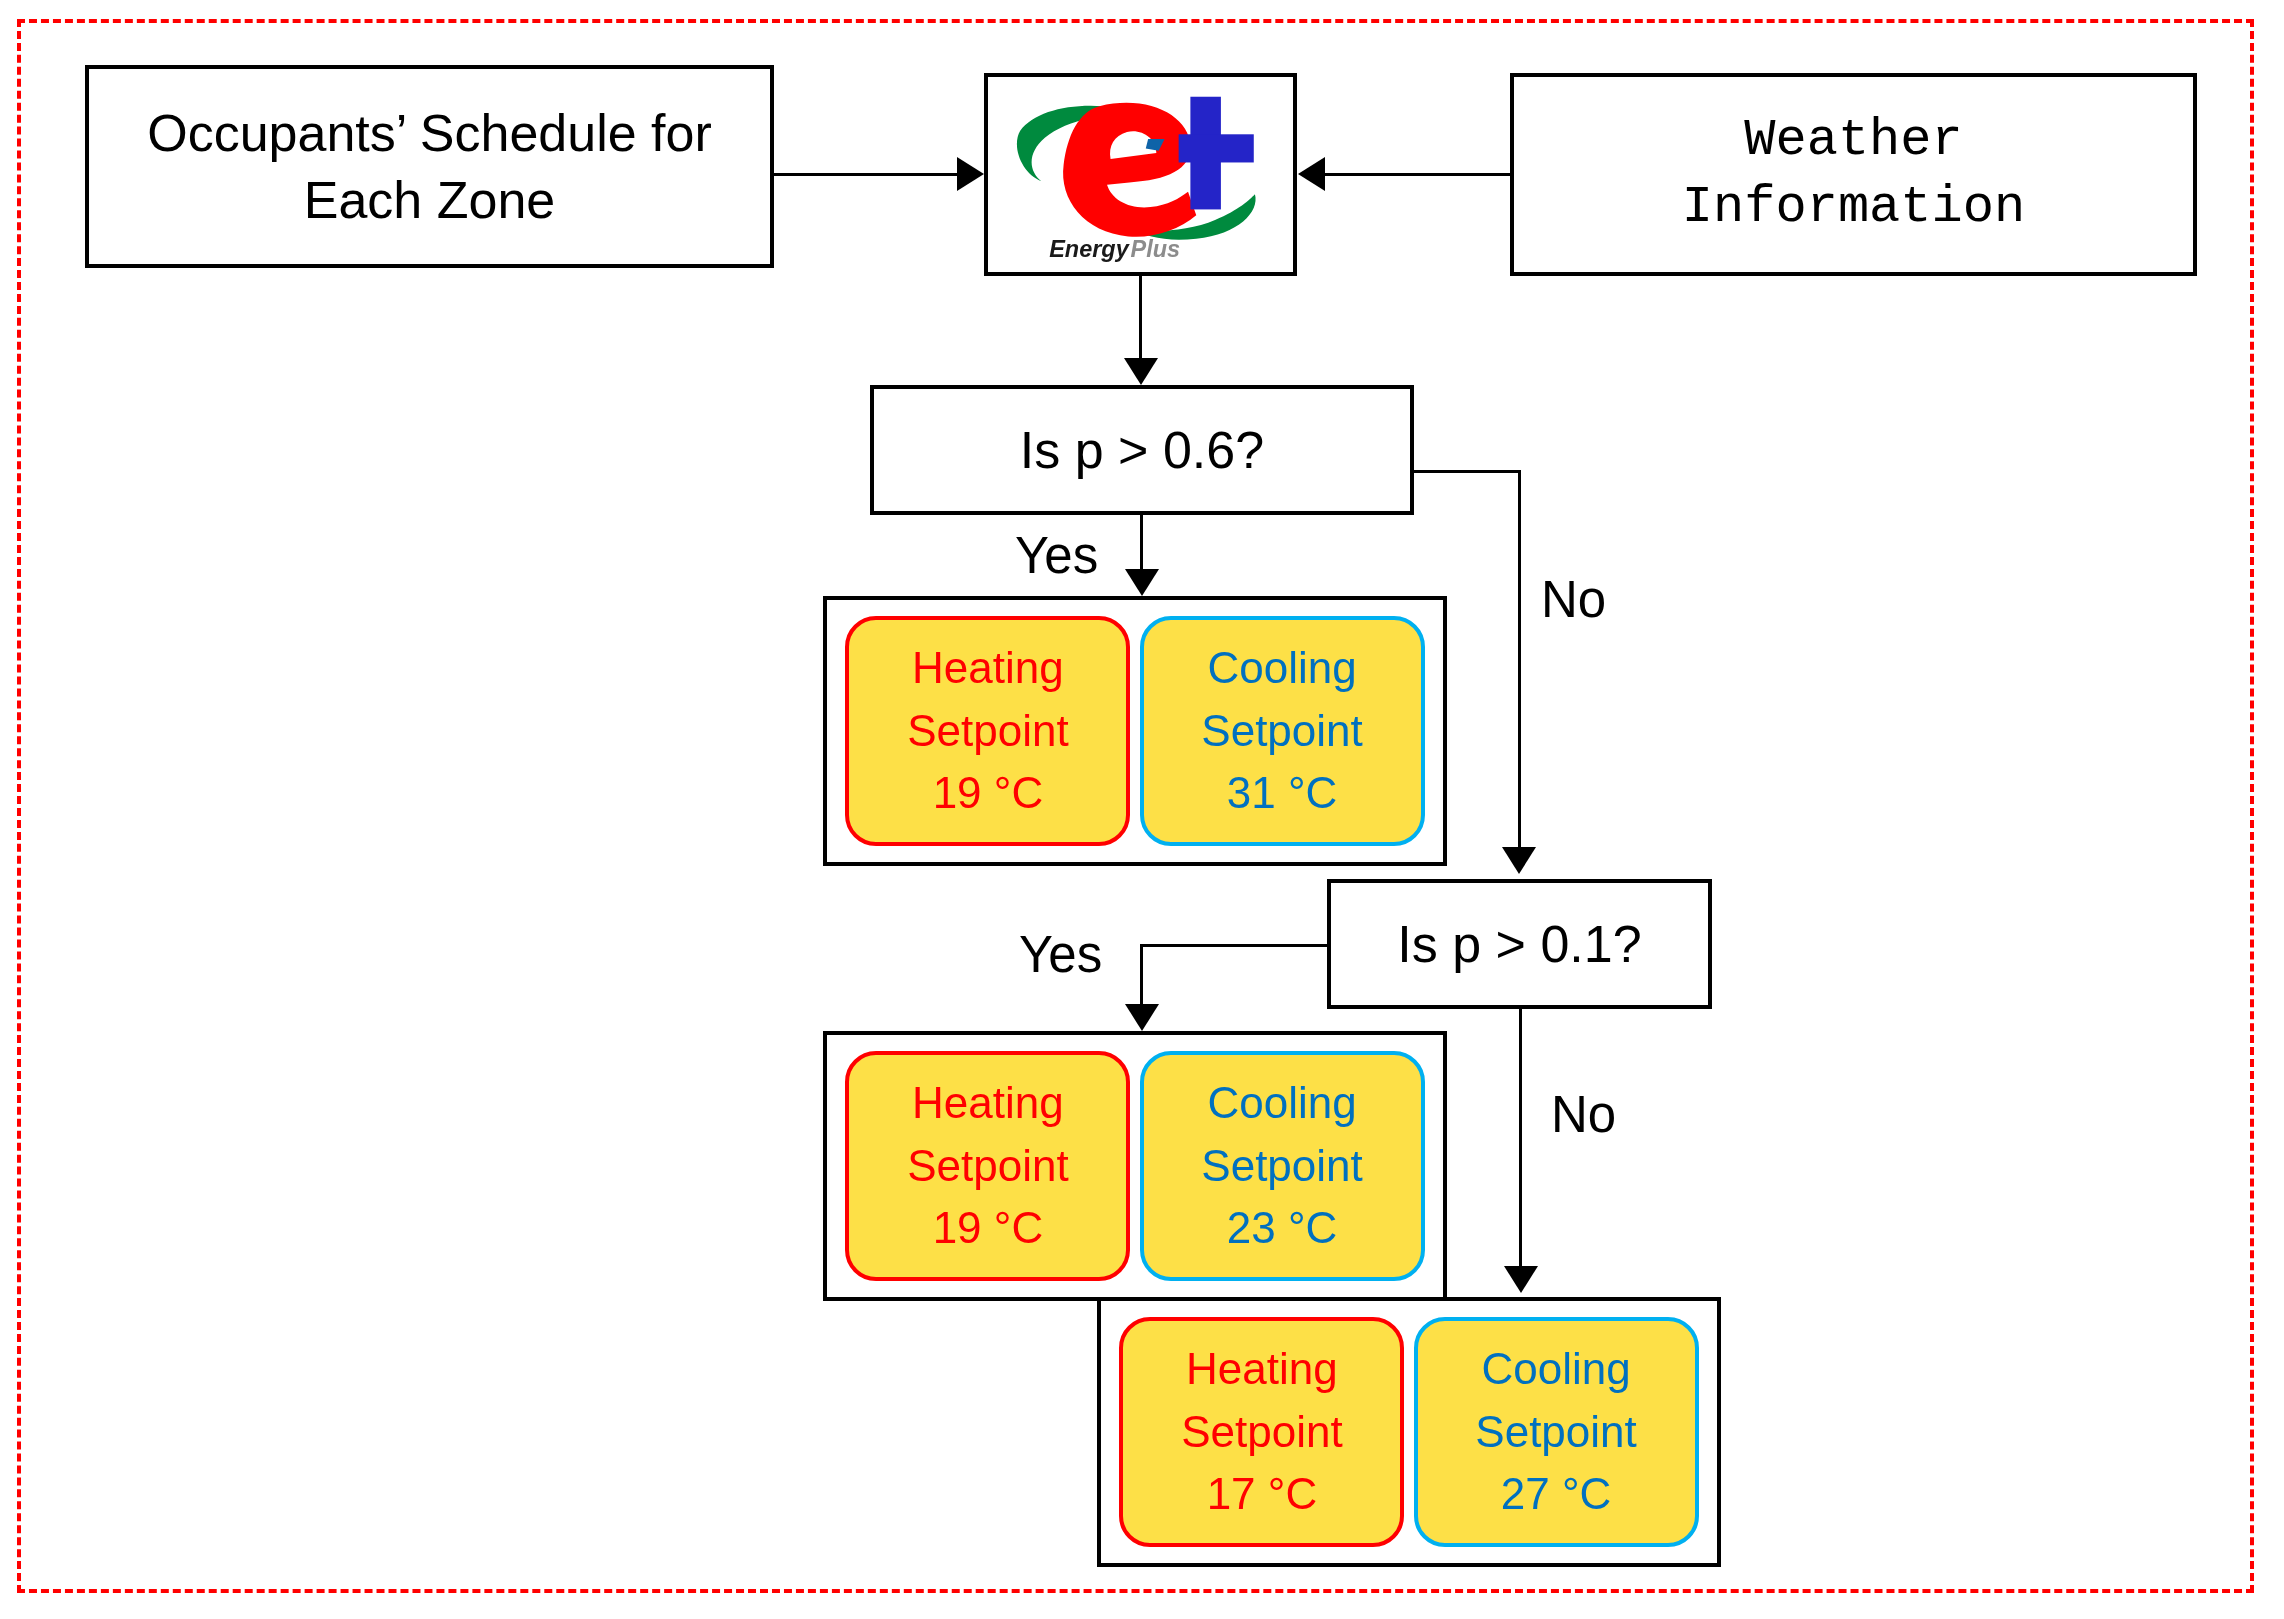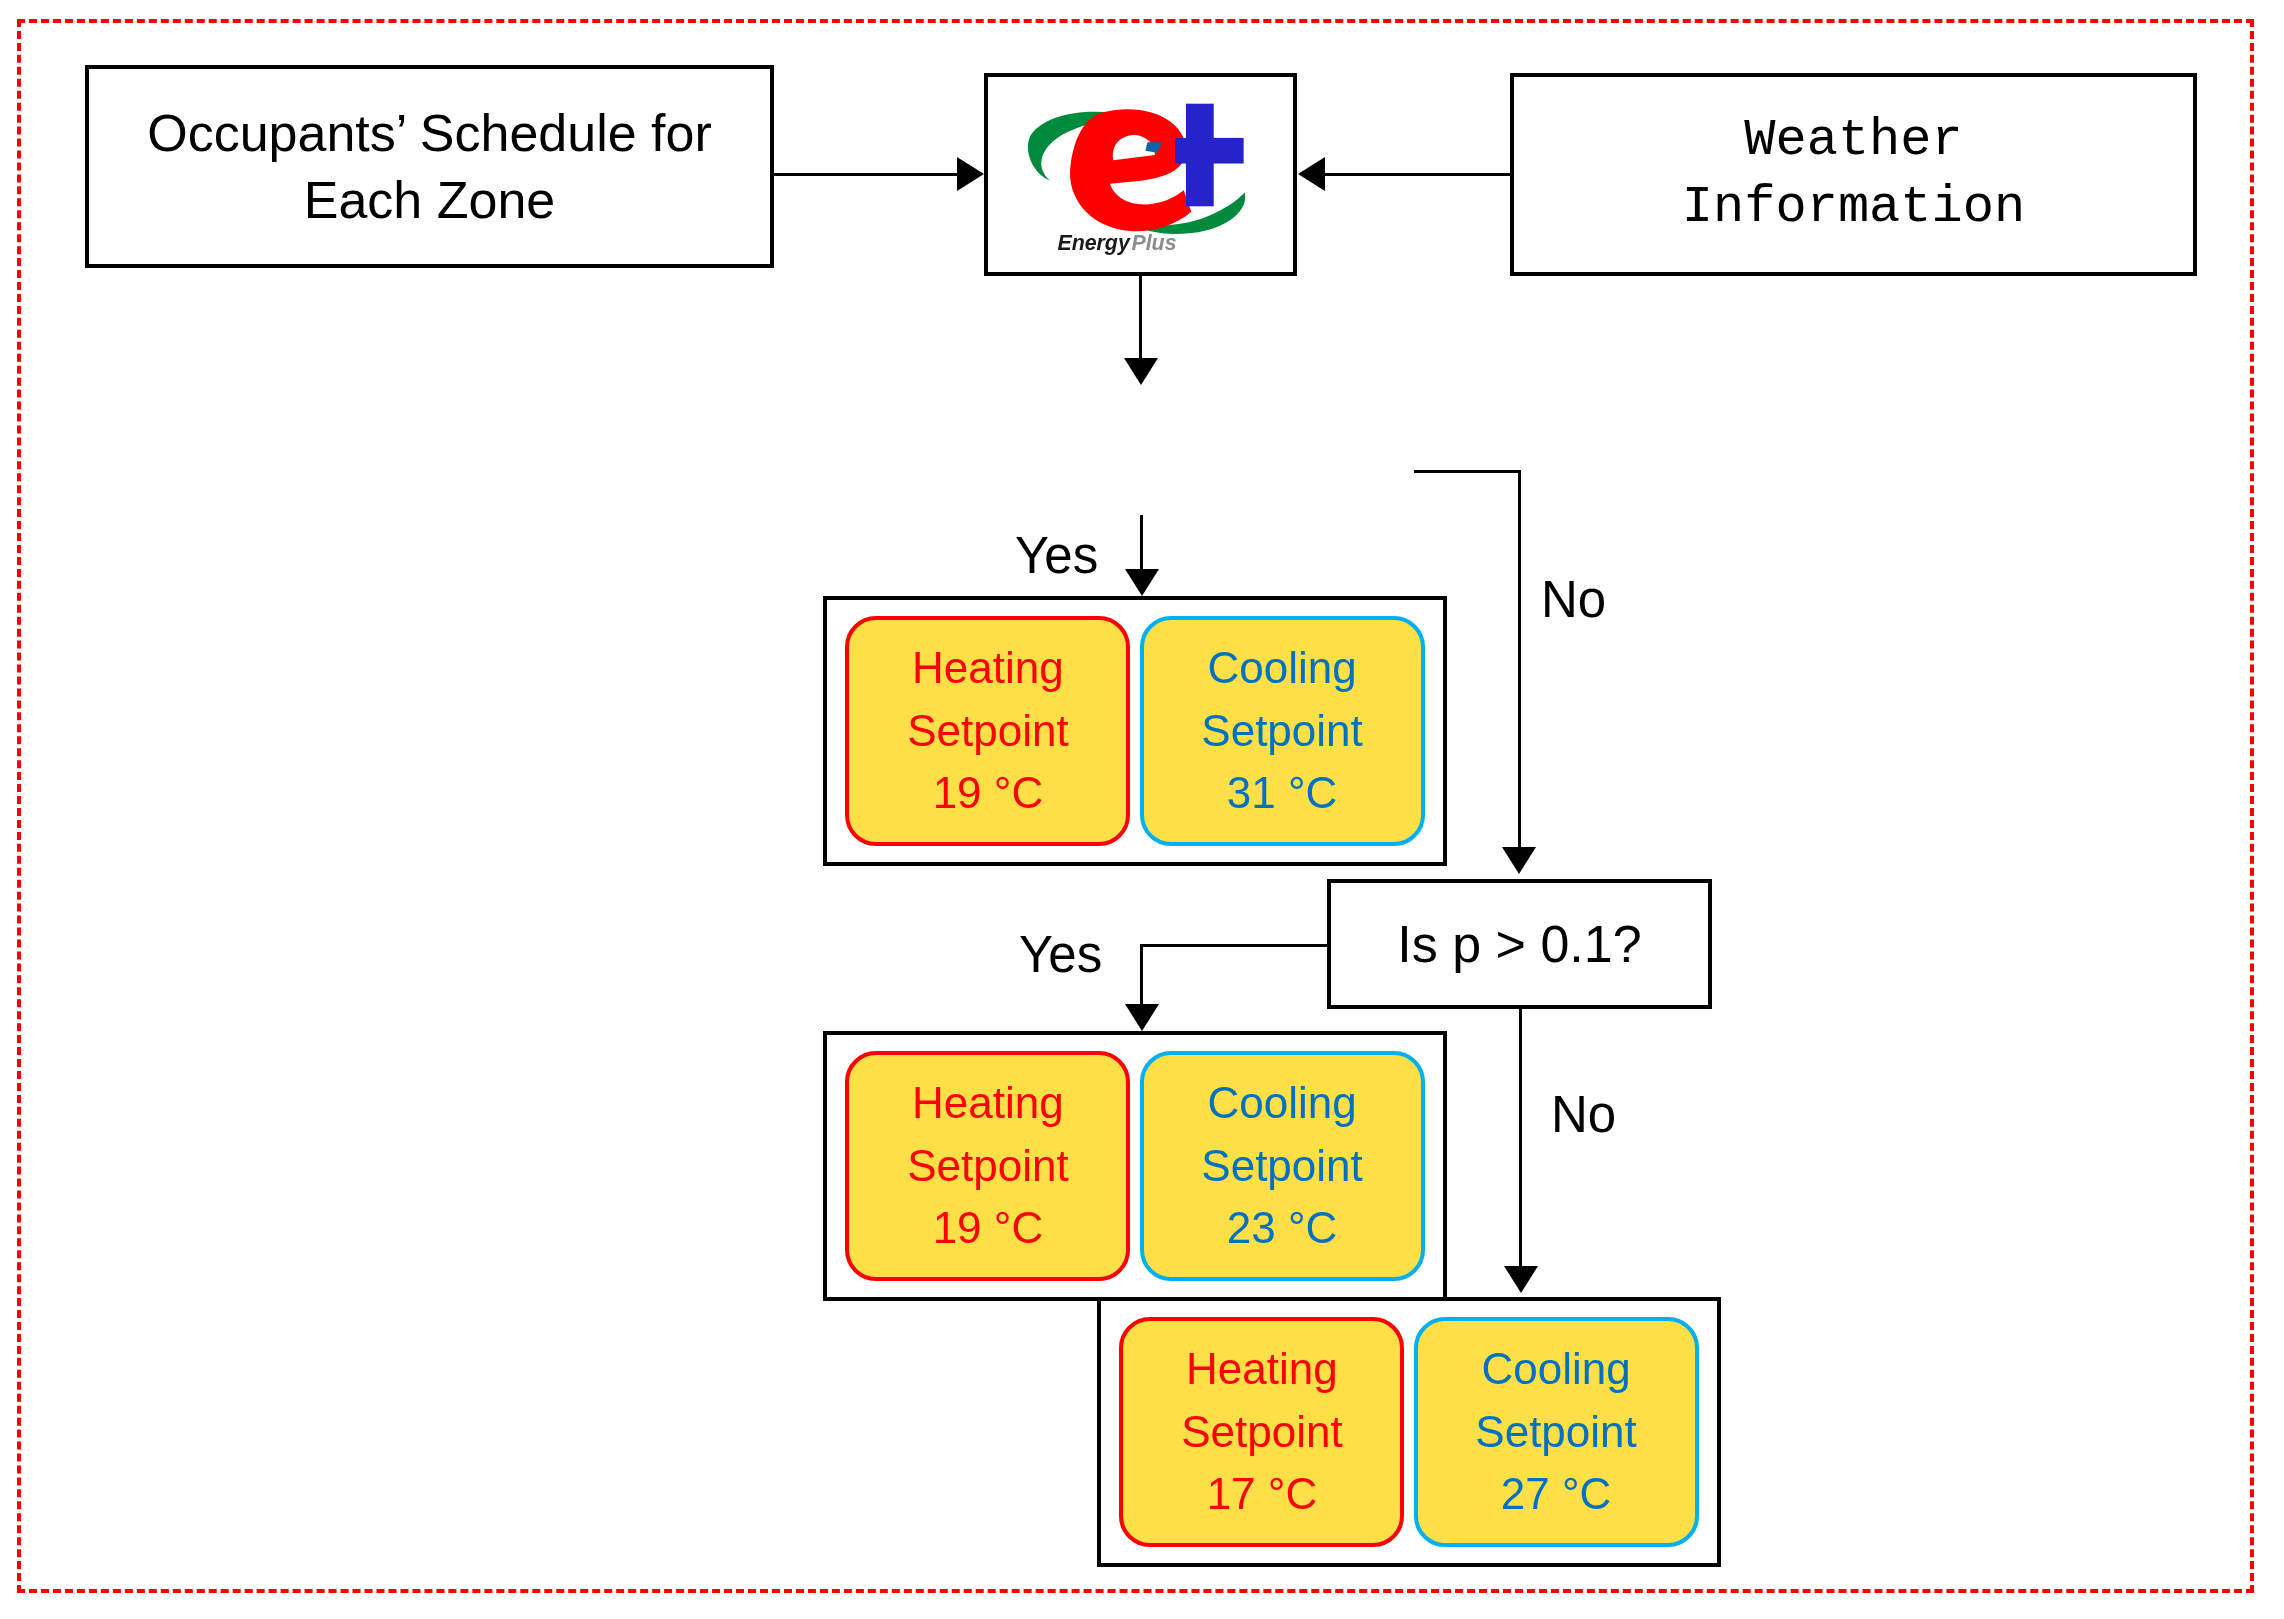--- a/index.html
+++ b/index.html
@@ -47,21 +47,21 @@
     left: 85px;  top: 65px;  width: 689px; height: 203px;
     font-size: 52px;
   }
   #box-weather {
     left: 1510px; top: 73px;  width: 687px; height: 203px;
     font-size: 52px;
     font-family: Liberation Mono, monospace;
   }
   #box-energyplus {
     left: 984px; top: 73px;  width: 313px;  height: 203px;
-    padding: 16px;
+    padding: 8px;
   }
   #box-decision-1 {
     left: 870px; top: 385px;  width: 544px;  height: 130px;
     font-size: 52px;
   }
   #box-decision-2 {
     left: 1327px; top: 879px; width: 385px;  height: 130px;
     font-size: 52px;
   }
 
@@ -202,20 +202,23 @@
 
   <div class="conn h" style="left:774px; top:173px; width:183px;"></div>
   <div class="arrow right" style="left:957px; top:157px;"></div>
 
   <div class="conn h" style="left:1325px; top:173px; width:185px;"></div>
   <div class="arrow left" style="left:1298px; top:157px;"></div>
 
   <div class="conn v" style="left:1139px; top:276px; height:83px;"></div>
   <div class="arrow down" style="left:1124px; top:358px;"></div>
 
+  <div class="box" id="box-decision-1">
+    <span>Is p &gt; 0.6?</span>
+  </div>
 
   <div class="conn v" style="left:1140px; top:515px; height:57px;"></div>
   <div class="arrow down" style="left:1125px; top:569px;"></div>
   <div class="branch-label" style="left:1015px; top:526px;">Yes</div>
 
   <div class="conn h" style="left:1414px; top:470px; width:107px;"></div>
   <div class="conn v" style="left:1518px; top:470px; height:379px;"></div>
   <div class="arrow down" style="left:1502px; top:847px;"></div>
   <div class="branch-label" style="left:1541px; top:570px;">No</div>
 

